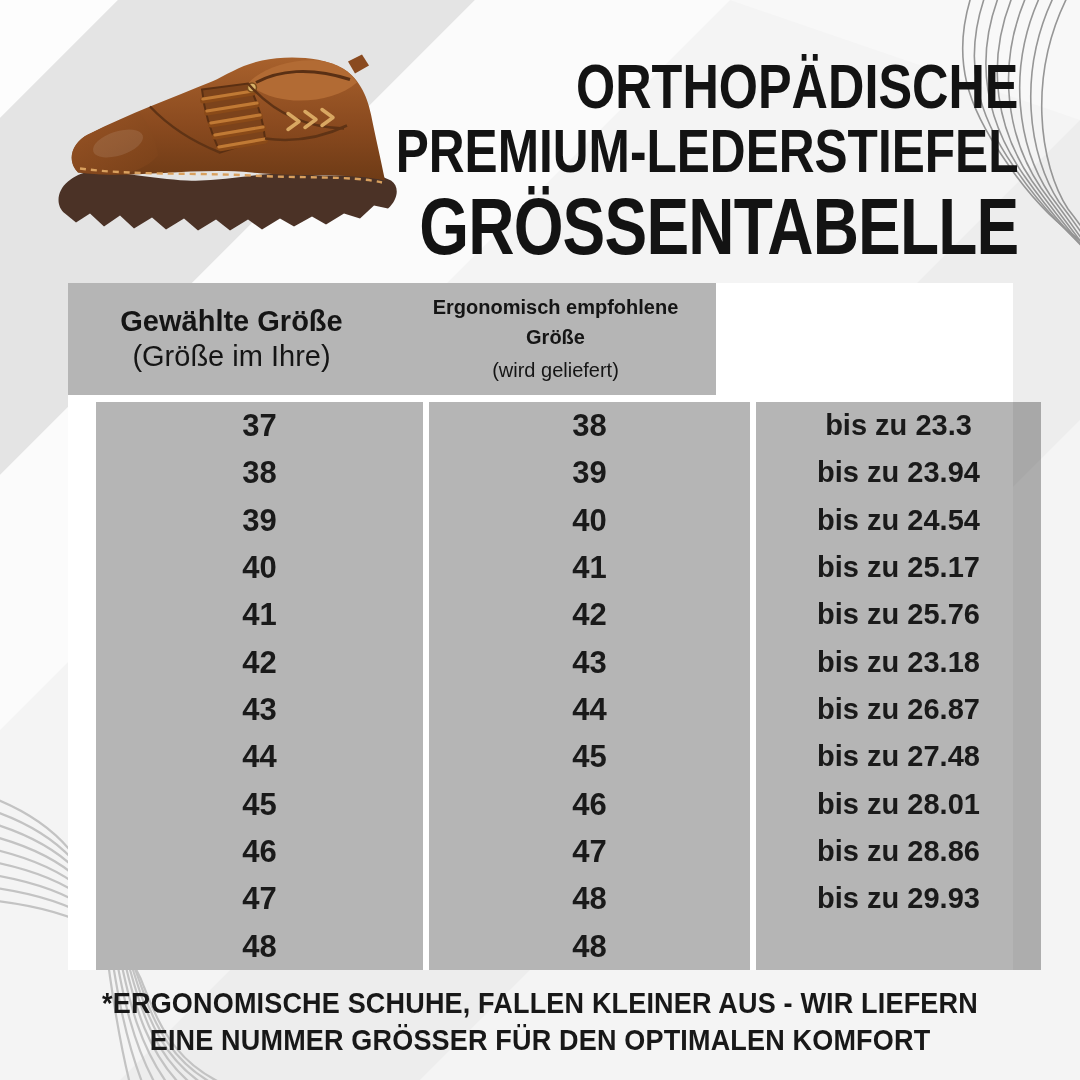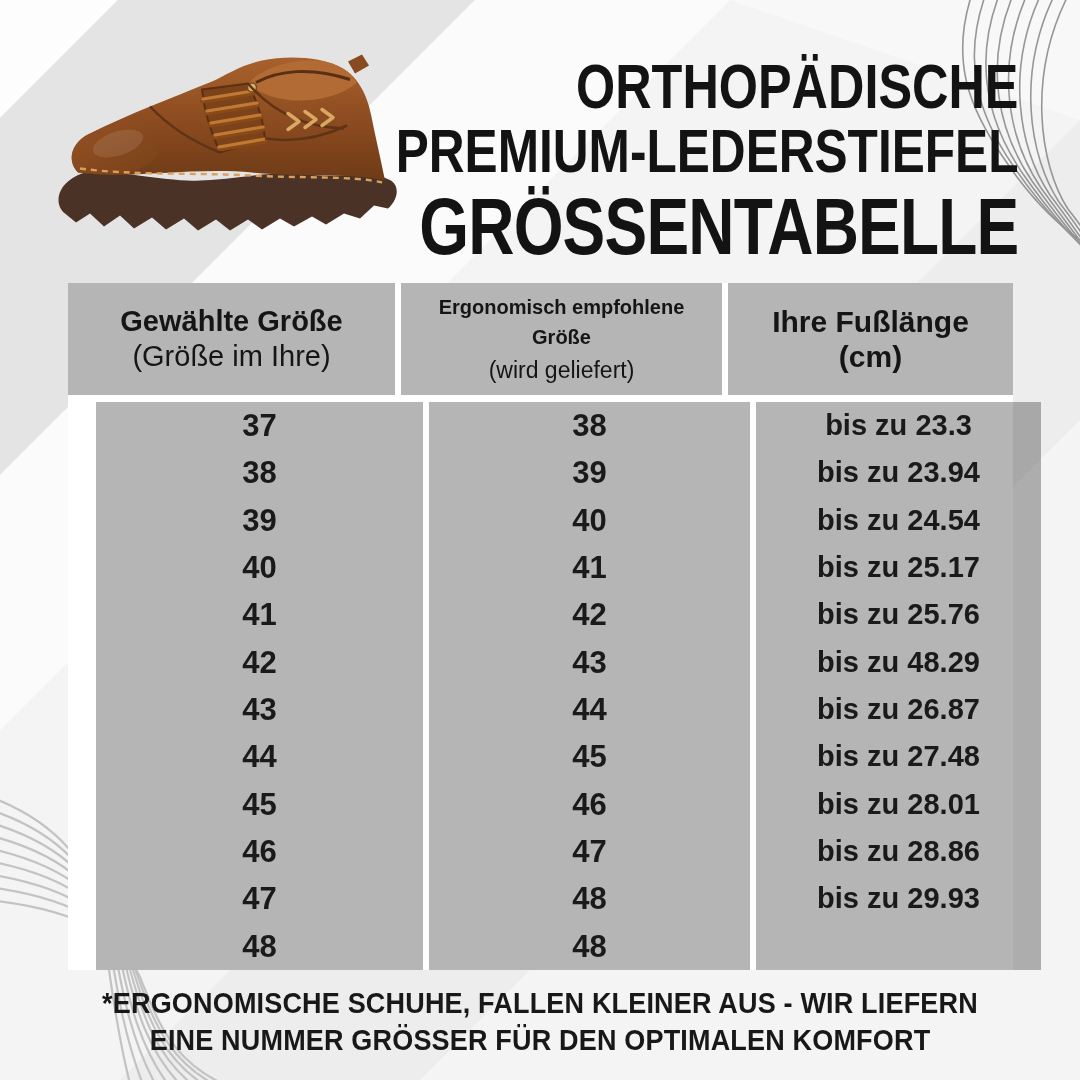--- a/index.html
+++ b/index.html
@@ -19,30 +19,30 @@
     color:#131313;font-weight:700;white-space:nowrap;
   }
   .title .t1{font-size:63px;line-height:64px;letter-spacing:0;}
   .title .t2{font-size:62px;line-height:64px;margin-top:1px;}
   .title .t3{font-size:80px;line-height:84px;margin-top:2px;letter-spacing:-1px;}
 
   
   .size-table{
     position:absolute;left:68px;top:283px;width:945px;background:#ffffff;
   }
-  .thead{display:grid;grid-template-columns:327px 321px 285px;column-gap:6px;}
+  .thead{display:grid;grid-template-columns:327px 321px 285px;}
   .hcell{
     height:112px;background:rgba(0,0,0,0.29);
     display:flex;flex-direction:column;align-items:center;justify-content:center;
     text-align:center;color:#151515;
   }
   .hcell .htitle{font-weight:700;font-size:29px;line-height:33px;}
   .hcell .hsub{font-weight:400;font-size:29px;line-height:33px;margin-top:2px;}
   .hcell.c2 .htitle{font-size:20px;line-height:30px;max-width:260px;}
-  .hcell.c2 .hsub{font-size:23px;}
+  .hcell.c2 .hsub{font-size:20px;}
   .hcell.c3 .htitle{font-size:30px;}
   .hcell.c3 .hsub{font-weight:700;font-size:30px;}
 
   .tbody{display:grid;grid-template-columns:327px 321px 285px;column-gap:6px;margin-top:7px;padding-left:28px;}
   .tcol{
     background:rgba(0,0,0,0.29);height:568px;
     display:grid;grid-auto-rows:47.33px;align-items:center;justify-items:center;
   }
   .trow{font-weight:700;font-size:31px;color:#1a1a1a;line-height:1;}
   .tcol[data-col="foot"] .trow{font-size:29px;}
@@ -162,24 +162,20 @@
 
   <div class="size-table">
     <div class="thead">
       <div class="hcell c1">
         <div class="htitle">Gewählte Größe</div>
         <div class="hsub">(Größe im Ihre)</div>
       </div>
       <div class="hcell c2">
         <div class="htitle">Ergonomisch empfohlene Größe</div>
         <div class="hsub">(wird geliefert)</div>
-      </div>
-      <div class="hcell c3">
-        <div class="htitle">Ihre Fußlänge</div>
-        <div class="hsub">(cm)</div>
       </div>
     </div>
     <div class="tbody" id="tbody">
       <div class="tcol" data-col="shop">
           <div class="trow">37</div>
           <div class="trow">38</div>
           <div class="trow">39</div>
           <div class="trow">40</div>
           <div class="trow">41</div>
           <div class="trow">42</div>
@@ -203,21 +199,21 @@
           <div class="trow">47</div>
           <div class="trow">48</div>
           <div class="trow">48</div>
         </div>
       <div class="tcol" data-col="foot">
           <div class="trow">bis zu 23.3</div>
           <div class="trow">bis zu 23.94</div>
           <div class="trow">bis zu 24.54</div>
           <div class="trow">bis zu 25.17</div>
           <div class="trow">bis zu 25.76</div>
-          <div class="trow">bis zu 48.29</div>
+          <div class="trow">bis zu 23.18</div>
           <div class="trow">bis zu 26.87</div>
           <div class="trow">bis zu 27.48</div>
           <div class="trow">bis zu 28.01</div>
           <div class="trow">bis zu 28.86</div>
           <div class="trow">bis zu 29.93</div>
         </div>
     </div>
   </div>
 
   <div class="footnote">

